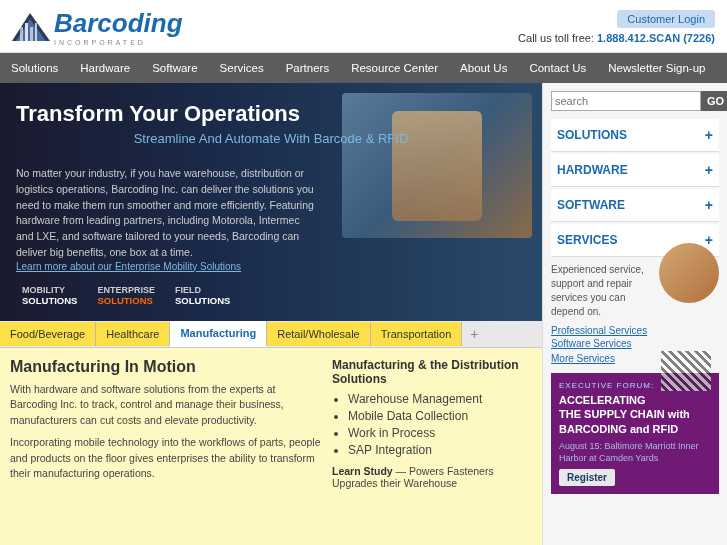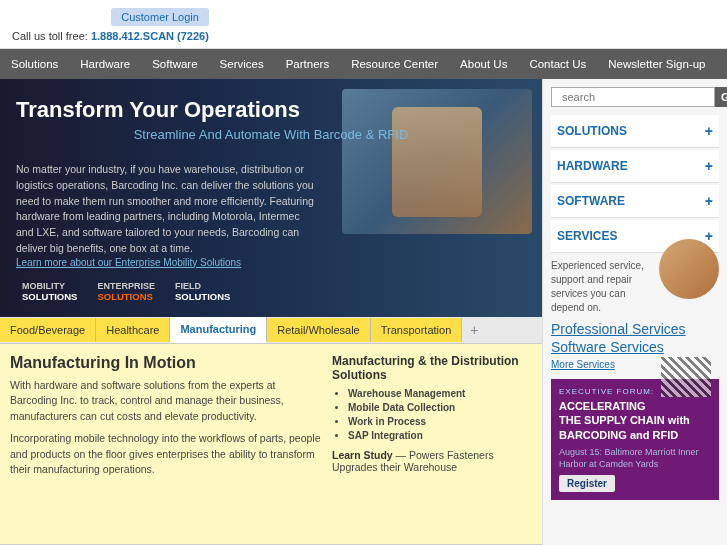--- a/index.html
+++ b/index.html
@@ -46,53 +46,67 @@
     
     #tab-content { background: #fef9c3; display: flex; padding: 10px; min-height: 200px; }
     #tab-left { flex: 1; padding-right: 10px; }
     #tab-left h2 { font-size: 16px; font-weight: bold; color: #333; margin-bottom: 6px; }
     #tab-left h2 strong { font-weight: bold; }
     #tab-left p { font-size: 10.5px; color: #444; line-height: 1.5; margin-bottom: 6px; }
     #tab-left a { color: #1a6ab0; font-size: 10.5px; text-decoration: underline; }
     #tab-right { width: 200px; flex-shrink: 0; }
     #tab-right h3 { font-size: 12px; font-weight: bold; color: #333; margin-bottom: 6px; }
     #tab-right ul { list-style: disc; padding-left: 16px; }
-    #tab-right ul li { font-size: 10px; color: #444; margin-bottom: 3px; font-weight: bold; }
+    #tab-right ul li { font-size: 12px; color: #444; margin-bottom: 3px; }
     #case-study { font-size: 10.5px; color: #444; margin-top: 8px; }
     #case-study strong { color: #333; }
 
     
     #blog-section { background: #e8e8e8; padding: 6px 8px; border-top: 1px solid #ccc; }
 
     
     #search-row { display: flex; margin-bottom: 8px; }
-    #search-input { flex: 1; font-size: 11px; padding: 3px 10px; border: 1px solid #aaa; }
+    #search-input { flex: 1; font-size: 11px; padding: 3px 3px; border: 1px solid #aaa; }
     #search-btn { background: #5c5c5c; color: #fff; font-size: 11px; padding: 3px 6px; border: none; cursor: pointer; font-weight: bold; }
     .sidebar-section { margin-bottom: 2px; }
     .sidebar-nav-item { display: flex; justify-content: space-between; align-items: center; padding: 8px 6px; font-size: 12px; font-weight: bold; color: #1a6ab0; border-bottom: 1px solid #ddd; cursor: pointer; background: #fff; margin-bottom: 2px; }
     .sidebar-plus { color: #1a6ab0; font-size: 14px; }
     .sidebar-services-text { font-size: 10px; color: #555; margin: 6px 0; line-height: 1.4; }
-    .sidebar-services-links a { display: block; color: #1a6ab0; font-size: 14px; text-decoration: underline; margin-bottom: 2px; }
+    .sidebar-services-links a { display: block; color: #1a6ab0; font-size: 10px; text-decoration: underline; margin-bottom: 2px; }
     #more-services { color: #1a6ab0; font-size: 10px; text-decoration: underline; cursor: pointer; }
     #services-image { width: 60px; height: 60px; background: linear-gradient(135deg, #d4a870, #b07040); border-radius: 50%; float: right; margin: -20px 0 0 4px; }
 
     
     #exec-forum { background: #701a75; color: #fff; padding: 8px; margin-top: 8px; }
     #exec-forum .tag { font-size: 8px; color: #aaddff; text-transform: uppercase; letter-spacing: 1px; margin-bottom: 3px; }
     #exec-forum h4 { font-size: 11px; font-weight: bold; color: #fff; line-height: 1.3; margin-bottom: 4px; }
     #exec-forum p { font-size: 9px; color: #aabbdd; line-height: 1.4; margin-bottom: 4px; }
     #exec-forum .register-btn { background: #e8e8e8; color: #1a3a6a; font-size: 10px; font-weight: bold; padding: 3px 8px; border-radius: 2px; cursor: pointer; display: inline-block; }
     #exec-forum-image { width: 50px; height: 40px; background: repeating-linear-gradient(45deg, #fff 0px, #fff 3px, #333 3px, #333 6px); opacity: 0.6; float: right; margin: -30px 0 4px 4px; }
 
     .clearfix::after { content: ''; display: table; clear: both; }
   </style>
 </head>
 <body>
 
 <div id="header">
+  <div id="logo-area">
+    <svg id="logo-icon" viewBox="0 0 38 28">
+      <polygon points="0,28 18,0 38,28" fill="#2a3a5a"></polygon>
+      <polygon points="4,28 18,6 34,28" fill="#4a6a9a"></polygon>
+      <rect x="8" y="14" width="3" height="14" fill="#fff" opacity="0.6"></rect>
+      <rect x="13" y="10" width="3" height="18" fill="#fff" opacity="0.8"></rect>
+      <rect x="18" y="14" width="3" height="14" fill="#fff" opacity="0.6"></rect>
+      <rect x="23" y="10" width="2" height="18" fill="#fff" opacity="0.7"></rect>
+    </svg>
+    <div>
+      <div style="font-size:26px;font-weight:bold;color:#1a6ab0;font-style:italic;font-family:Arial;">Barcoding</div>
+      <div style="font-size:7px;color:#888;letter-spacing:3px;">INCORPORATED</div>
+    </div>
+  </div>
   <div id="header-right">
     <button id="customer-login">Customer Login</button>
     <div id="toll-free">
       <span>Call us toll free: </span><strong>1.888.412.SCAN (7226)</strong>
     </div>
   </div>
 </div>
 
 <nav id="nav">
   <a>Solutions</a>

